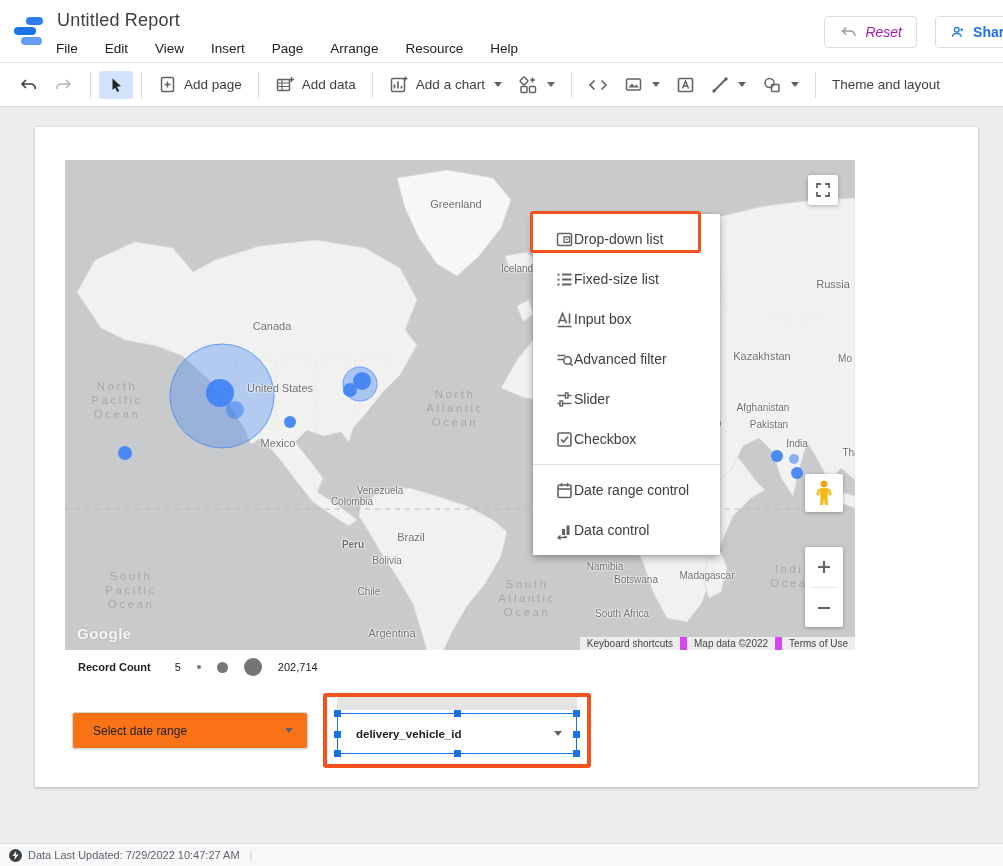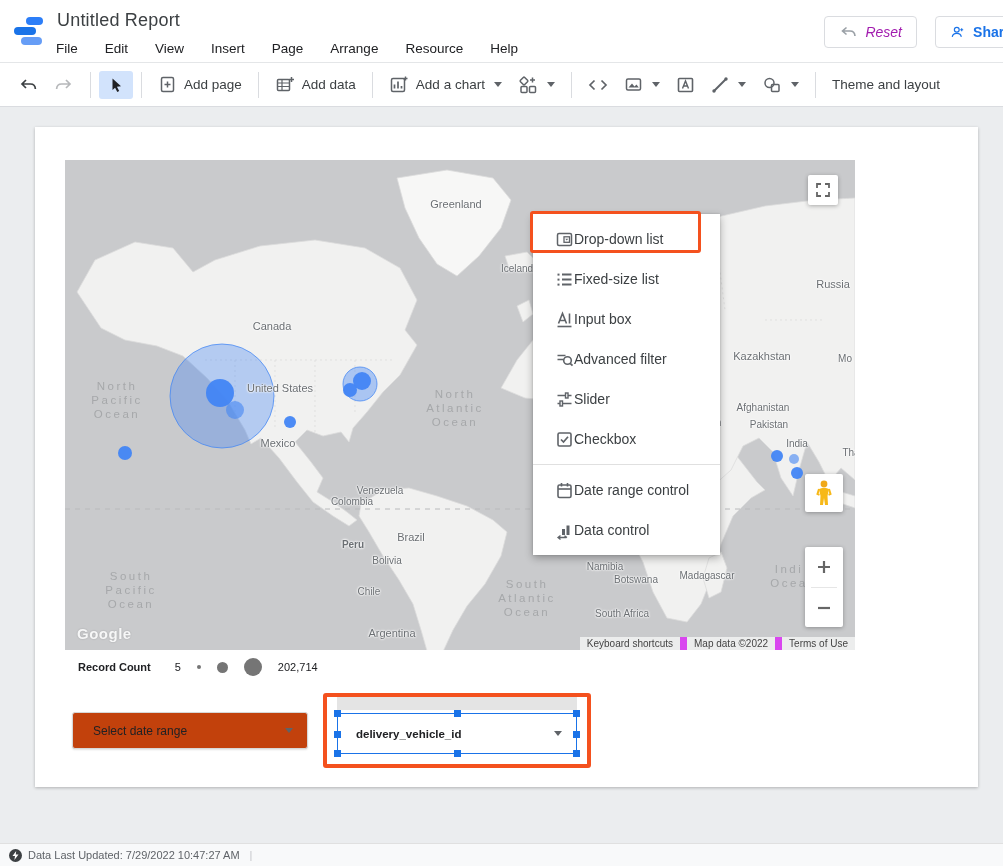--- a/index.html
+++ b/index.html
@@ -75,21 +75,21 @@
   #legend { position:absolute; left:43px; top:530px; height:20px;
     display:flex; align-items:center; gap:16px; font-size:11px; color:#202124; }
   #legend .lg-title { font-weight:bold; margin-right:8px; }
   .dot { border-radius:50%; background:#757575; }
   .dot.d1 { width:4px; height:4px; }
   .dot.d2 { width:11px; height:11px; }
   .dot.d3 { width:18px; height:18px; }
 
   
   #date-range-ctl { position:absolute; left:37px; top:585px; width:236px; height:37px;
-    background:#c2410c; border:1px solid #d7d7d7; border-radius:3px;
+    background:#f97316; border:1px solid #d7d7d7; border-radius:3px;
     box-shadow:0 1px 2px rgba(0,0,0,.12); display:flex; align-items:center;
     padding:0 14px 0 20px; font-size:12px; color:#202124; cursor:pointer; }
   #date-range-ctl .caret { margin-left:auto; }
 
   #annot-box-2 { position:absolute; left:288px; top:566px; width:268px; height:75px;
     border:4px solid #f4511e; border-radius:3px; z-index:5; pointer-events:none; }
   #vehicle-wrap { position:absolute; left:302px; top:570px; width:240px; }
   #vehicle-hover-bar { height:13px; background:#e4e4e4; margin-bottom:3px; }
   #vehicle-ctl { position:relative; height:41px; background:#fff;
     border:1px solid #1a73e8; display:flex; align-items:center;

